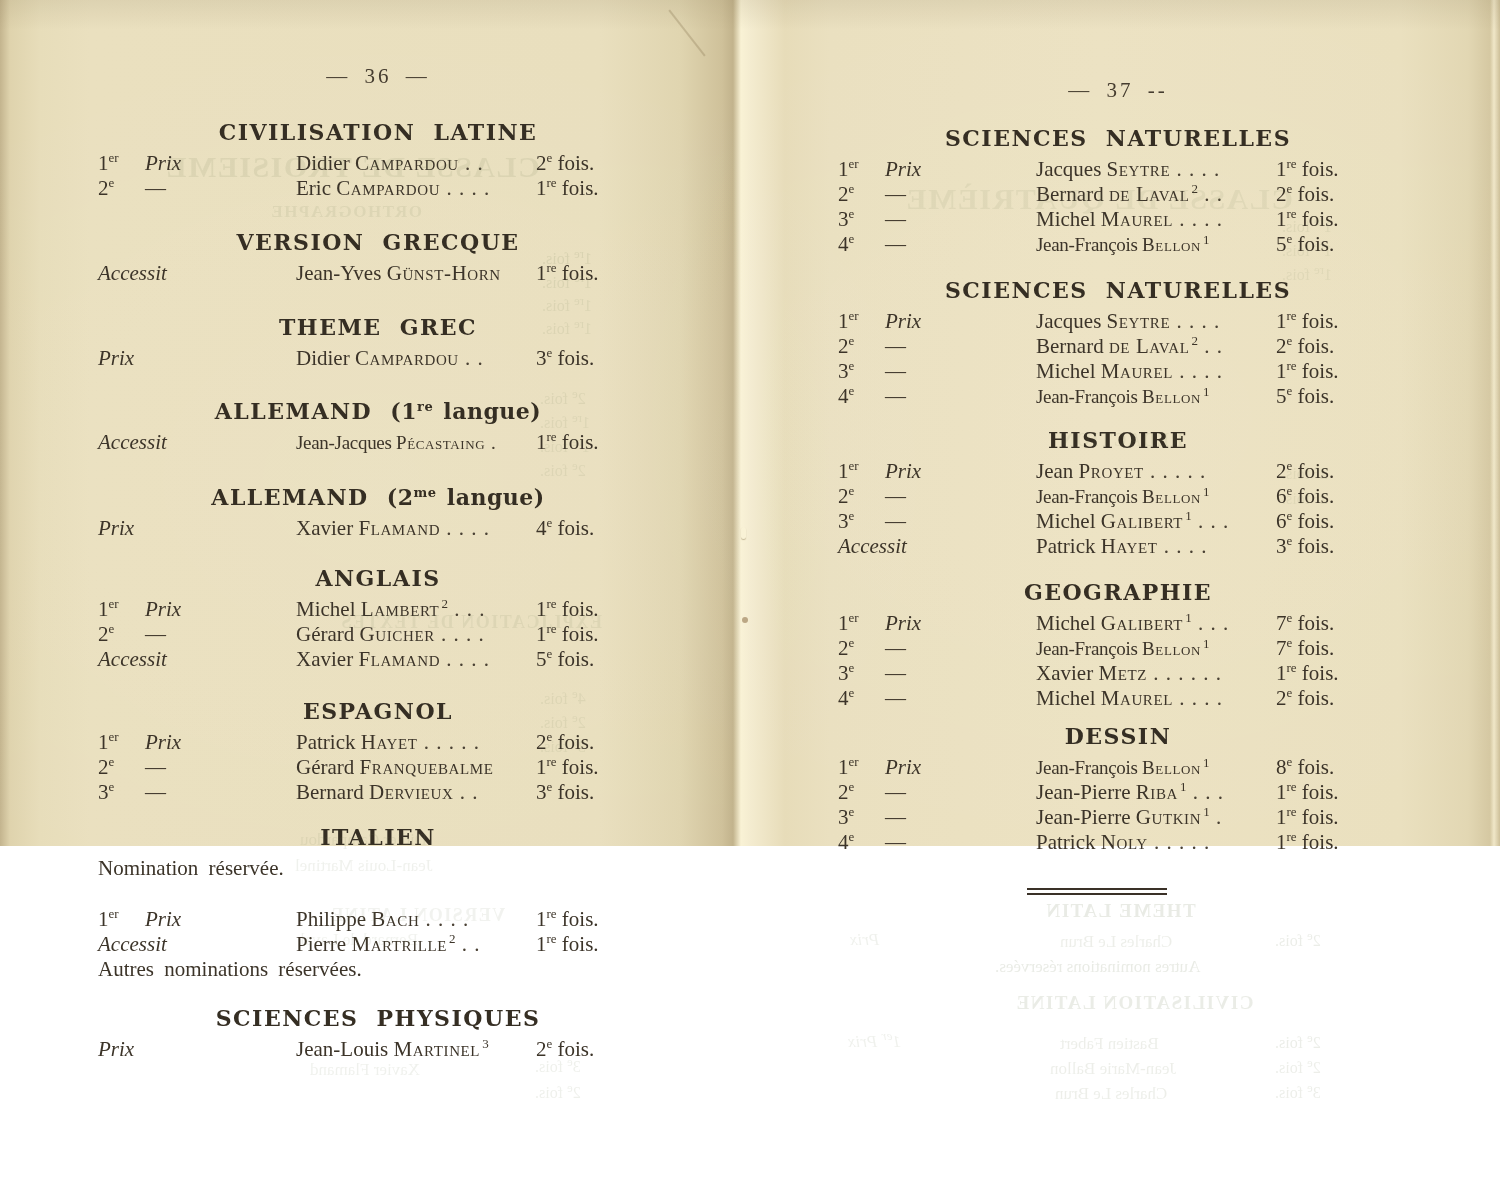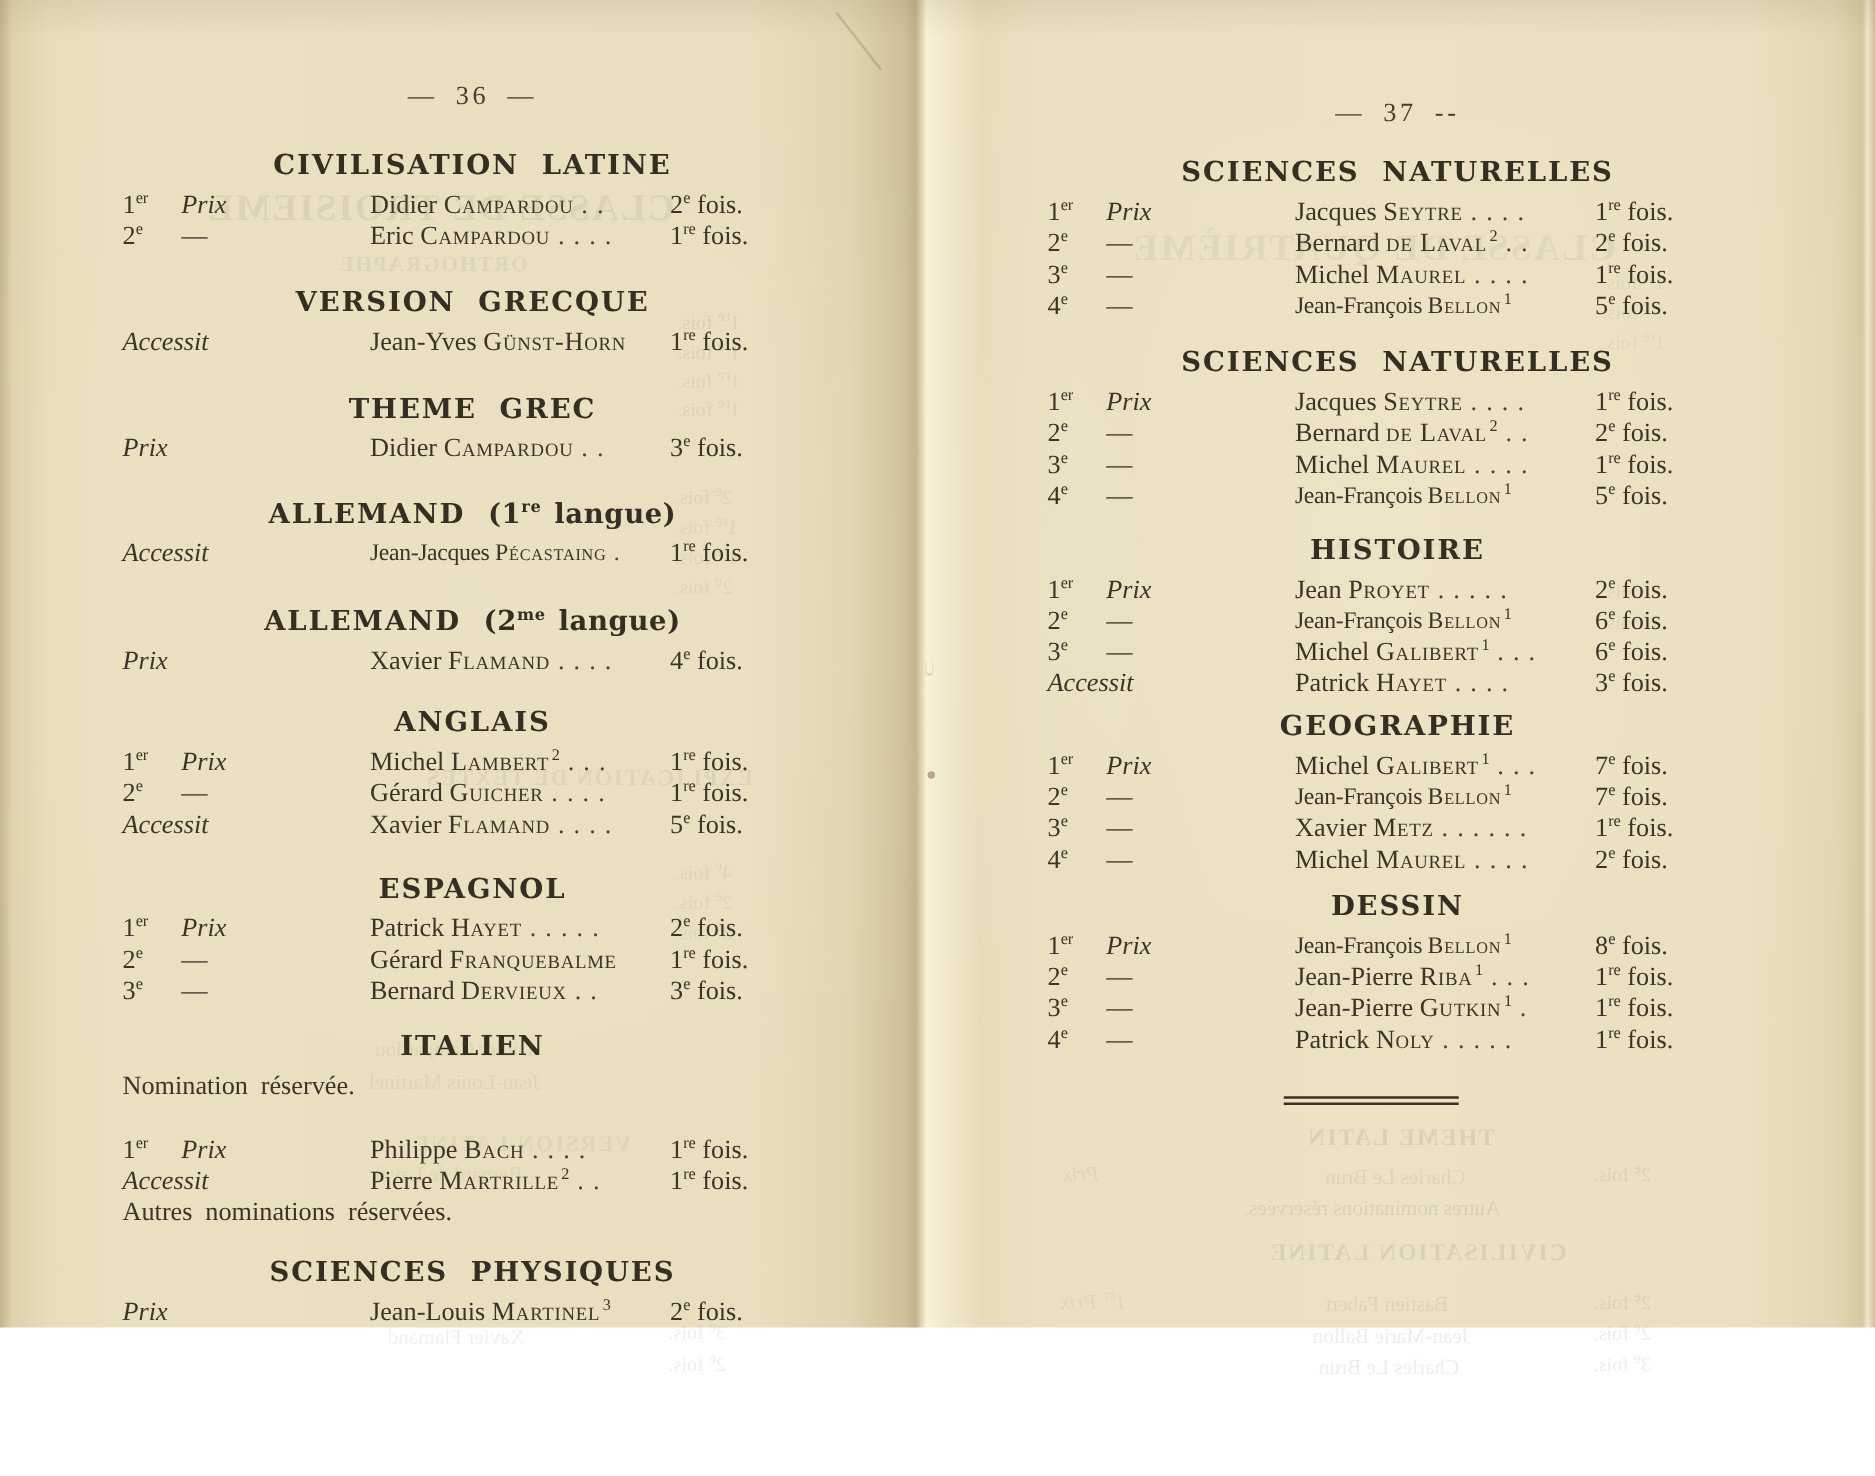--- a/index.html
+++ b/index.html
@@ -1,18 +1,18 @@
 <!DOCTYPE html>
 <html><head>
 <meta charset="utf-8">
 <style>
   html,body{margin:0;padding:0;}
   body{width:1500px;height:1181px;overflow:hidden;
        font-family:"Liberation Serif","DejaVu Serif",serif;}
-  .paper{position:relative;width:1500px;height:1062px;color:#3c3429;
+  .paper{position:relative;width:1500px;height:846px;color:#3c3429;
     background:
       linear-gradient(90deg,
         #c3b48e 0px,#dfd3ad 10px,#e7ddba 40px,#eae0bf 90px,
         #e9dfbe 600px,#e0d5b0 680px,#cfc19a 722px,#c2b38c 733px,
         #f9f2d5 741px,#f4ecd0 750px,#e7dcb9 785px,#eae0c0 830px,
         #ece2c2 1100px,#eae0bf 1400px,#e2d7b3 1468px,#d5c8a2 1490px,
         #f0e7c8 1494px,#cdbf99 1500px);}
   .paper::before{content:"";position:absolute;inset:0;pointer-events:none;
     background:
       radial-gradient(ellipse 900px 700px at 375px 480px, rgba(255,255,255,0.06), rgba(255,255,255,0) 70%),
@@ -238,21 +238,21 @@
             <span class="lab"><span class="rank">3<sup>e</sup></span><span class="ltl">—</span></span>
             <span class="nm">Michel <span class="sc">Galibert</span><sup class="nsup">1</sup><span class="dots"> . . .</span></span>
             <span class="tm">6<sup>e</sup> fois.</span>
           </div>
           <div class="row">
             <span class="lab"><span class="ltl ital">Accessit</span></span>
             <span class="nm">Patrick <span class="sc">Hayet</span><span class="dots"> . . . .</span></span>
             <span class="tm">3<sup>e</sup> fois.</span>
           </div>
         </div>
-        <div class="section" style="margin-top: 7px;">
+        <div class="section" style="margin-top: 18px;">
           <h2 class="stitle">GEOGRAPHIE</h2>
           <div class="row">
             <span class="lab"><span class="rank">1<sup>er</sup></span><span class="ltl ital">Prix</span></span>
             <span class="nm">Michel <span class="sc">Galibert</span><sup class="nsup">1</sup><span class="dots"> . . .</span></span>
             <span class="tm">7<sup>e</sup> fois.</span>
           </div>
           <div class="row">
             <span class="lab"><span class="rank">2<sup>e</sup></span><span class="ltl">—</span></span>
             <span class="nm cond">Jean-François <span class="sc">Bellon</span><sup class="nsup">1</sup><span class="dots"></span></span>
             <span class="tm">7<sup>e</sup> fois.</span>

